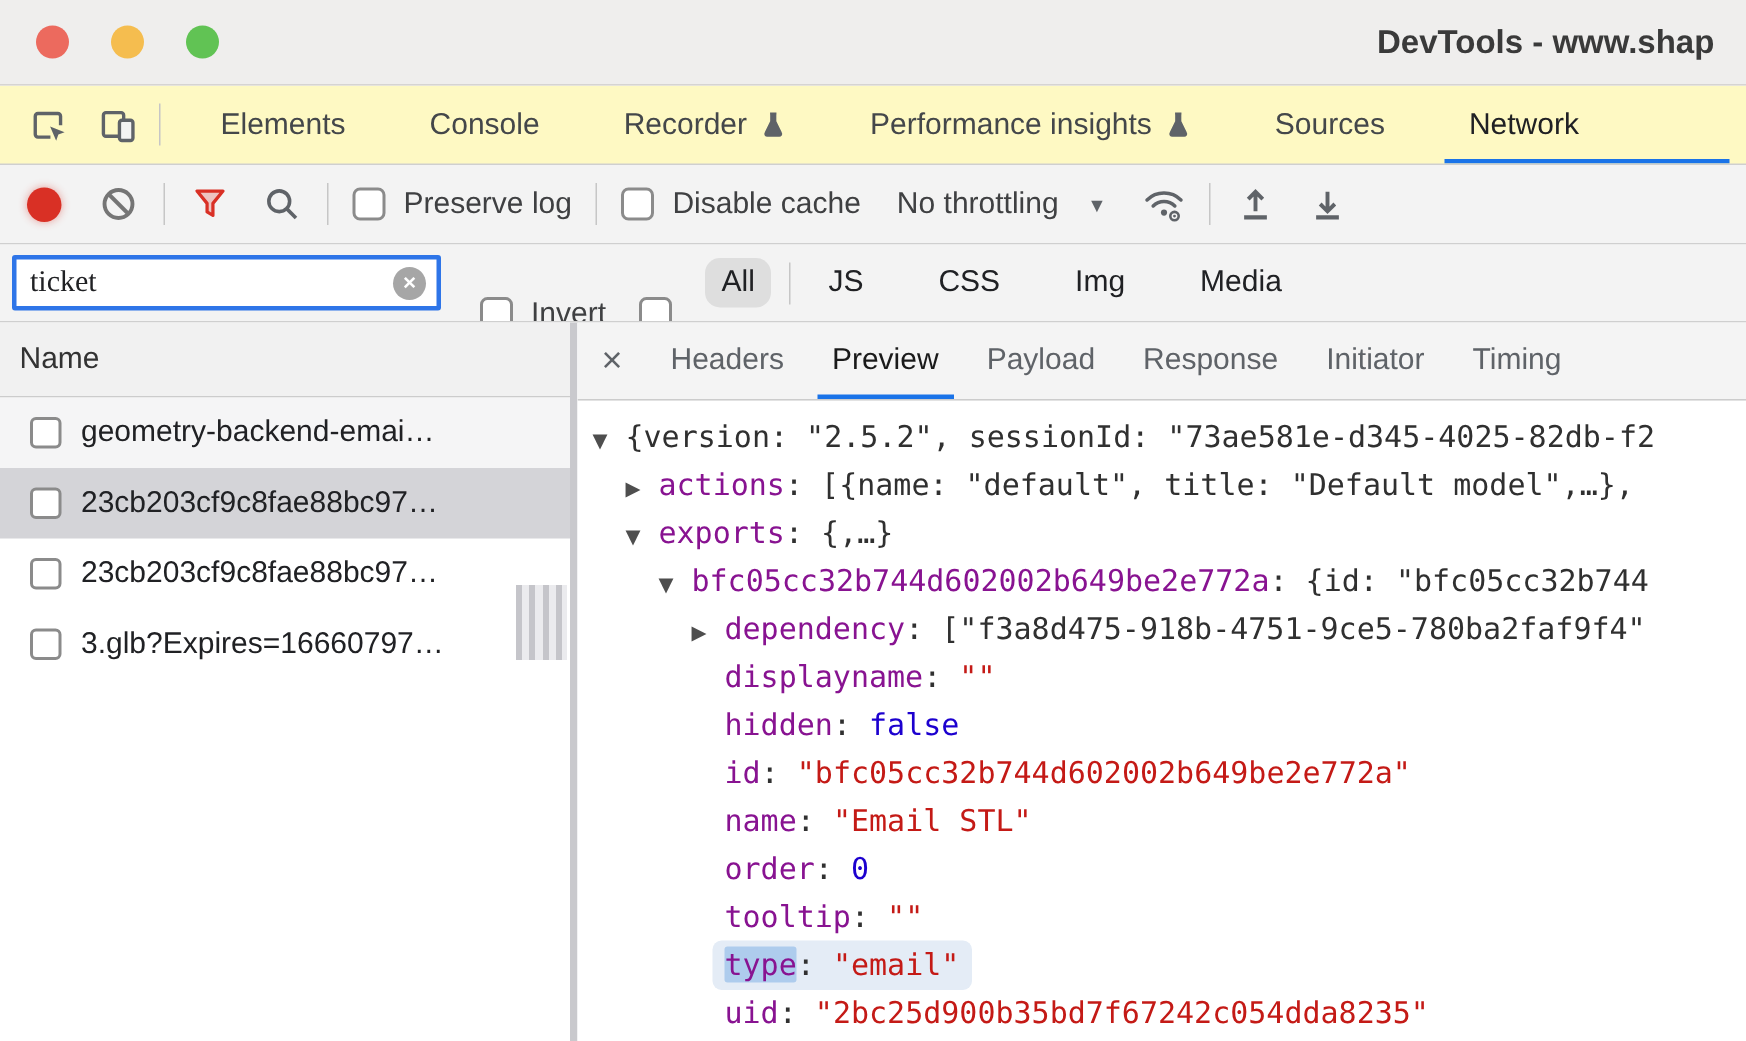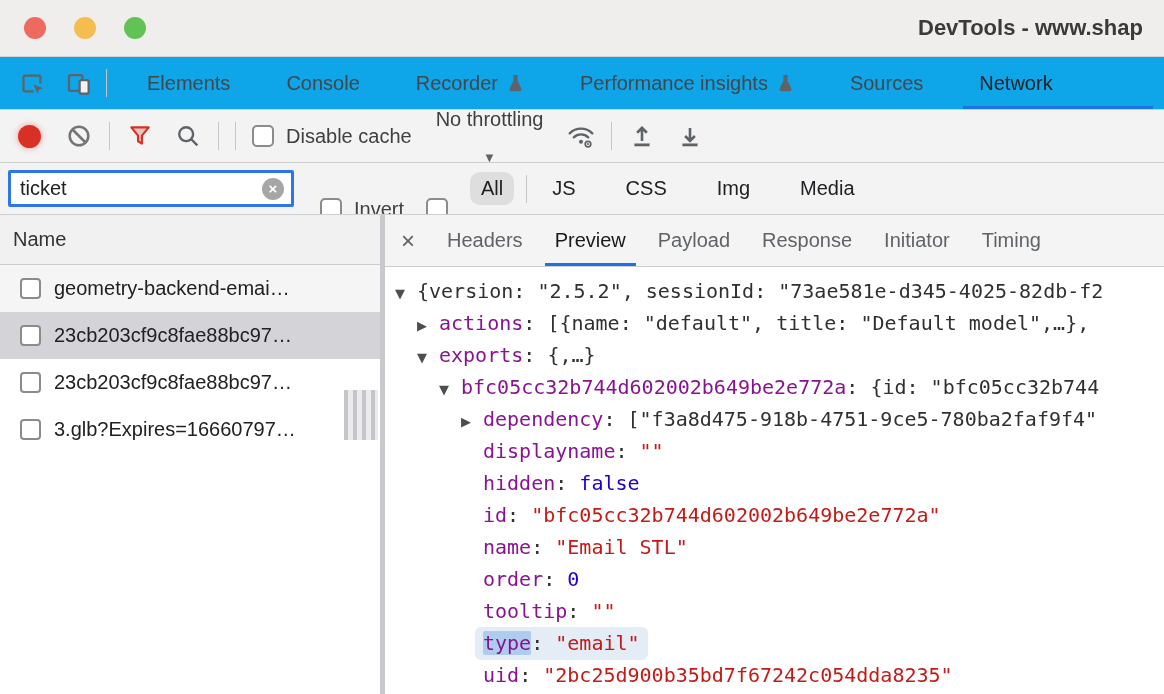--- a/index.html
+++ b/index.html
@@ -9,42 +9,42 @@
 
   
   .titlebar { height:57px; flex:0 0 57px; background:#efeeed; border-bottom:1px solid #d6d4d2; position:relative; }
   .light { position:absolute; top:17px; width:22px; height:22px; border-radius:50%; }
   .light-red    { left:24px;  background:#ec6a5e; }
   .light-yellow { left:74px;  background:#f5bd4f; }
   .light-green  { left:124px; background:#61c354; }
   .win-title { position:absolute; left:918px; top:15px; font-size:22px; font-weight:bold; color:#3a3a3a; white-space:nowrap; }
 
   
-  .tabbar { height:53px; flex:0 0 53px; background:#0ea5e9; border-bottom:1px solid #cfcfcf; display:flex; align-items:stretch; padding-left:14px; overflow:hidden; }
+  .tabbar { height:53px; flex:0 0 53px; background:#fef9c3; border-bottom:1px solid #cfcfcf; display:flex; align-items:stretch; padding-left:14px; overflow:hidden; }
   .icon-btn { width:36px; align-self:center; height:36px; display:flex; align-items:center; justify-content:center; margin-right:10px; flex:0 0 auto; }
   .vdiv { width:1px; height:28px; align-self:center; background:#c6c6c6; flex:0 0 auto; }
   .main-tabs { display:flex; align-items:stretch; }
   .main-tab { display:flex; align-items:center; gap:9px; margin:0 28px; font-size:20px; color:#44474a; position:relative; white-space:nowrap; }
   .main-tab:first-child { margin-left:40px; }
   .main-tab.selected { color:#202124; }
   .main-tab.selected::after { content:''; position:absolute; left:-16px; right:-100px; bottom:0; height:3px; background:var(--accent,#1a73e8); }
 
   
   .netbar { height:53px; flex:0 0 53px; background:#f3f3f3; border-bottom:1px solid #cfcfcf; display:flex; align-items:center; padding-left:18px; overflow:hidden; }
   .rec-dot { width:23px; height:23px; border-radius:50%; background:var(--record,#d93025); box-shadow:0 0 6px rgba(217,48,37,.45); margin-right:24px; flex:0 0 auto; }
   .tool-ic { width:28px; height:28px; display:flex; align-items:center; justify-content:center; flex:0 0 auto; } .gap16 { margin-right:16px; } .gap20 { margin-right:20px; } .gap24 { margin-right:24px; }
   .cb { width:22px; height:22px; border:2px solid #8b8b8b; border-radius:5px; background:#fff; flex:0 0 auto; }
   .cb-group { display:flex; align-items:center; gap:12px; font-size:20px; color:#3f4042; white-space:nowrap; }
-  .throttle { display:flex; align-items:center; gap:19px; font-size:20px; color:#3f4042; white-space:nowrap;flex-direction:column; }
+  .throttle { display:flex; align-items:center; gap:19px; font-size:20px; color:#3f4042; white-space:nowrap; }
   .dd-arrow { font-size:13px; color:#5f6368; }
 
   
   .filterbar { height:52px; flex:0 0 52px; background:#f3f3f3; border-bottom:1px solid #cfcfcf; display:flex; align-items:center; padding-left:8px; overflow:hidden; }
   .filter-box { width:286px; height:37px; background:#fff; border:3px solid #2e75e8; border-radius:2px; display:flex; align-items:center; padding:0 34px 0 9px; position:relative; flex:0 0 auto; margin-right:26px; }
-  .filter-box input { border:none; outline:none; width:100%; font-size:20px; color:#202124; font-family:Liberation Sans, sans-serif; background:transparent; }
+  .filter-box input { border:none; outline:none; width:100%; font-size:20px; color:#202124; font-family:Liberation Serif, serif; background:transparent; }
   .clear-btn { position:absolute; right:7px; top:50%; transform:translateY(-50%); width:22px; height:22px; border-radius:50%; background:#a6a6a6; color:#fff; font-size:15px; font-weight:bold; display:flex; align-items:center; justify-content:center; line-height:1; }
   .filterbar .cb-group { margin-right:22px; color:#3f4042;margin-top:41px; }
   .pill { font-size:20px; color:#202124; padding:5px 11px; border-radius:10px; white-space:nowrap; flex:0 0 auto; }
   .pill.selected { background:#dedede; }
   .type-pills { display:flex; align-items:center; gap:28px; margin-left:14px; }
   .filterbar .vdiv { margin:0 0 0 12px; }
 
   
   .content { flex:1; display:flex; overflow:hidden; }
   .left { width:380px; flex:0 0 380px; background:#fff; position:relative; overflow:hidden; }
@@ -153,20 +153,24 @@
           <path d="M4 4h16l-6.2 7.6V19l-3.6-2.1v-5.3z" fill="#e8968f" fill-opacity="0.5" stroke="#d93025" stroke-width="2" stroke-linejoin="round"></path>
         </svg>
     </span>
     <span class="tool-ic gap16">
       <svg width="26" height="26" viewBox="0 0 24 24">
           <circle cx="10.3" cy="10.3" r="6.4" fill="none" stroke="#5f6368" stroke-width="2.2"></circle>
           <line x1="15" y1="15" x2="20.6" y2="20.6" stroke="#5f6368" stroke-width="2.2"></line>
         </svg>
     </span>
     <span class="vdiv gap16"></span>
+    <span class="cb-group gap16">
+      <span class="cb"></span>
+      <span>Preserve log</span>
+    </span>
     <span class="vdiv gap16"></span>
     <span class="cb-group gap24">
       <span class="cb"></span>
       <span>Disable cache</span>
     </span>
     <span class="throttle gap24">
       <span>No throttling</span>
       <span class="dd-arrow">▼</span>
     </span>
     <span class="tool-ic gap16">

